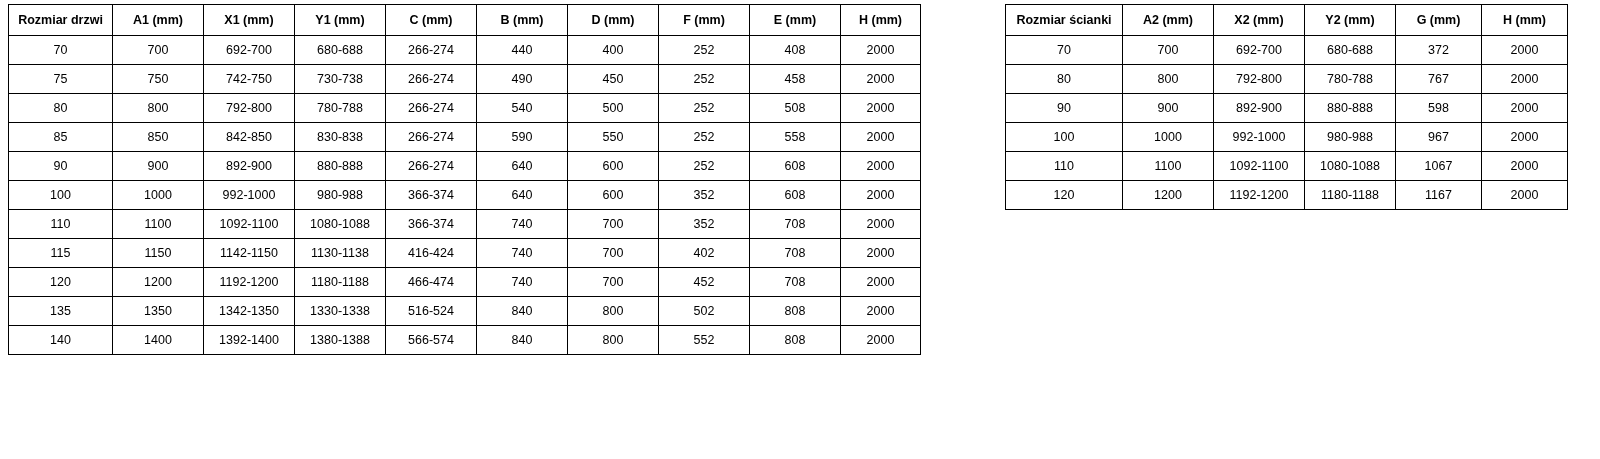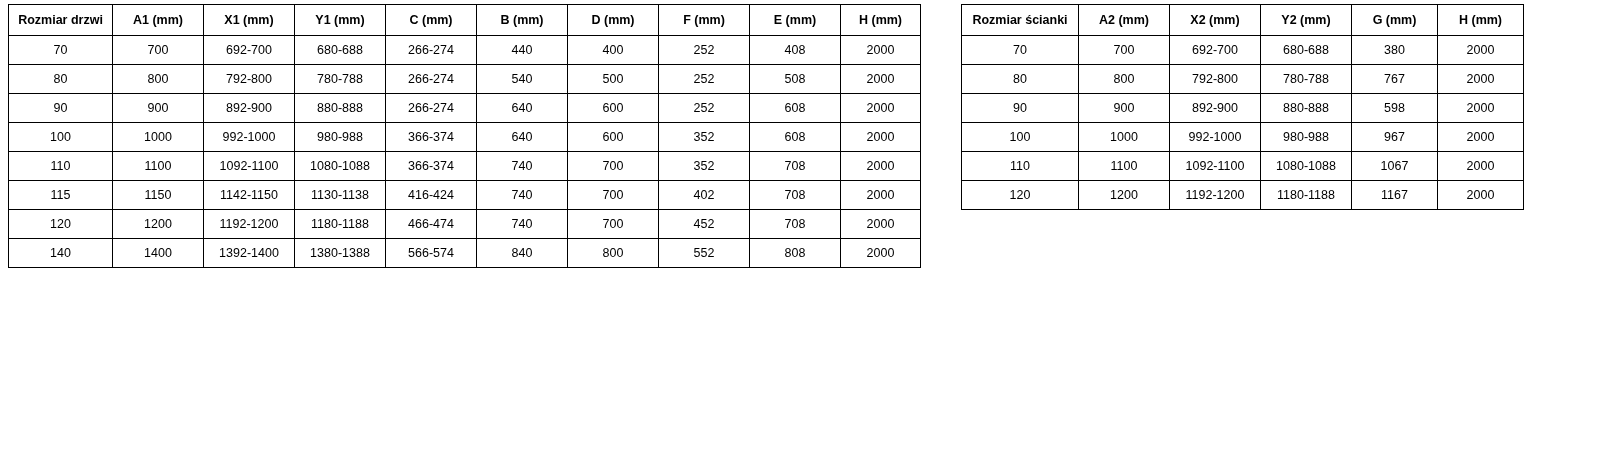--- a/index.html
+++ b/index.html
@@ -17,21 +17,21 @@
   .page {
     position: relative;
     width: 1600px;
     height: 459px;
   }
   .table-wrap {
     position: absolute;
     top: 4px;
   }
   #doors-wrap { left: 8px; }
-  #walls-wrap { left: 961px; }
+  #walls-wrap { left: 1005px; }
 
   table.spec {
     border-collapse: collapse;
     table-layout: fixed;
   }
   table.spec th,
   table.spec td {
     border: 1px solid #000000;
     text-align: center;
     vertical-align: middle;
@@ -110,29 +110,53 @@
           <td>692-700</td>
           <td>680-688</td>
           <td>266-274</td>
           <td>440</td>
           <td>400</td>
           <td>252</td>
           <td>408</td>
           <td>2000</td>
         </tr>
         <tr>
+          <td>75</td>
+          <td>750</td>
+          <td>742-750</td>
+          <td>730-738</td>
+          <td>266-274</td>
+          <td>490</td>
+          <td>450</td>
+          <td>252</td>
+          <td>458</td>
+          <td>2000</td>
+        </tr>
+        <tr>
           <td>80</td>
           <td>800</td>
           <td>792-800</td>
           <td>780-788</td>
           <td>266-274</td>
           <td>540</td>
           <td>500</td>
           <td>252</td>
           <td>508</td>
+          <td>2000</td>
+        </tr>
+        <tr>
+          <td>85</td>
+          <td>850</td>
+          <td>842-850</td>
+          <td>830-838</td>
+          <td>266-274</td>
+          <td>590</td>
+          <td>550</td>
+          <td>252</td>
+          <td>558</td>
           <td>2000</td>
         </tr>
         <tr>
           <td>90</td>
           <td>900</td>
           <td>892-900</td>
           <td>880-888</td>
           <td>266-274</td>
           <td>640</td>
           <td>600</td>
@@ -179,20 +203,32 @@
         <tr>
           <td>120</td>
           <td>1200</td>
           <td>1192-1200</td>
           <td>1180-1188</td>
           <td>466-474</td>
           <td>740</td>
           <td>700</td>
           <td>452</td>
           <td>708</td>
+          <td>2000</td>
+        </tr>
+        <tr>
+          <td>135</td>
+          <td>1350</td>
+          <td>1342-1350</td>
+          <td>1330-1338</td>
+          <td>516-524</td>
+          <td>840</td>
+          <td>800</td>
+          <td>502</td>
+          <td>808</td>
           <td>2000</td>
         </tr>
         <tr>
           <td>140</td>
           <td>1400</td>
           <td>1392-1400</td>
           <td>1380-1388</td>
           <td>566-574</td>
           <td>840</td>
           <td>800</td>
@@ -223,21 +259,21 @@
           <th>G (mm)</th>
           <th>H (mm)</th>
         </tr>
       </thead>
       <tbody>
         <tr>
           <td>70</td>
           <td>700</td>
           <td>692-700</td>
           <td>680-688</td>
-          <td>380</td>
+          <td>372</td>
           <td>2000</td>
         </tr>
         <tr>
           <td>80</td>
           <td>800</td>
           <td>792-800</td>
           <td>780-788</td>
           <td>767</td>
           <td>2000</td>
         </tr>

